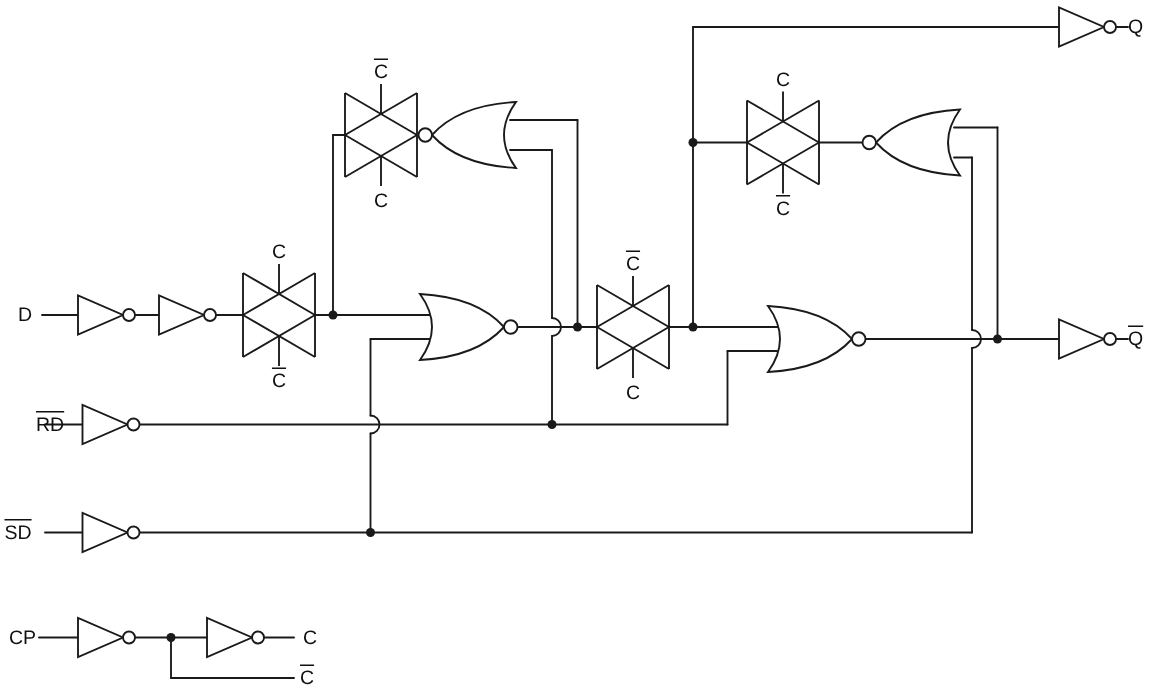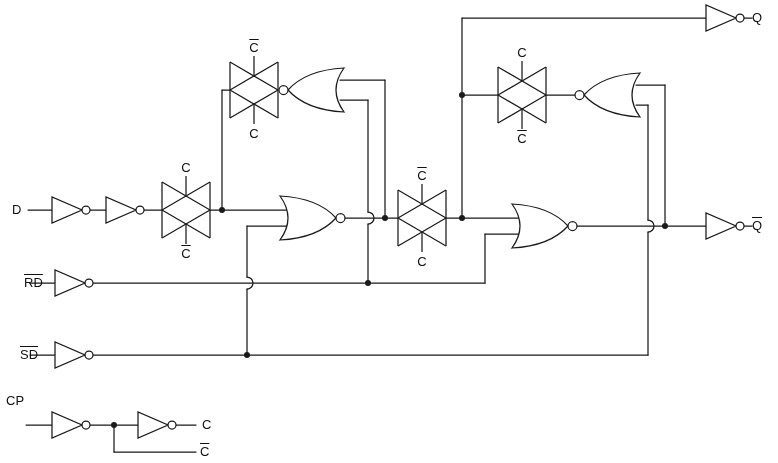--- a/index.html
+++ b/index.html
@@ -156,22 +156,22 @@
         <circle cx="385" cy="218" r="3"></circle>
         <circle cx="368" cy="283" r="3"></circle>
         <circle cx="247" cy="355" r="3"></circle>
         <circle cx="665" cy="226" r="3"></circle>
         <circle cx="114" cy="425" r="3"></circle>
       </g>
     </svg>
 
   <div class="lbl" style="left:12px;top:202px">D</div>
   <div class="lbl ov" style="left:24px;top:275px">RD</div>
-  <div class="lbl ov" style="left:20px;top:347px">SD</div>
-  <div class="lbl" style="left:6px;top:393px">CP</div>
+  <div class="lbl ov" style="left:3px;top:347px">SD</div>
+  <div class="lbl" style="left:6px;top:417px">CP</div>
   <div class="lbl" style="left:752px;top:10px">Q</div>
   <div class="lbl ov" style="left:752px;top:218px">Q</div>
   <div class="lbl" style="left:202px;top:417px">C</div>
   <div class="lbl ov" style="left:200px;top:444px">C</div>
 
   <div class="lbl ctr ov" style="left:254px;top:40px">C</div>
   <div class="lbl ctr" style="left:254px;top:126px">C</div>
   <div class="lbl ctr" style="left:186px;top:160px">C</div>
   <div class="lbl ctr ov" style="left:186px;top:246px">C</div>
   <div class="lbl ctr ov" style="left:422px;top:168px">C</div>

